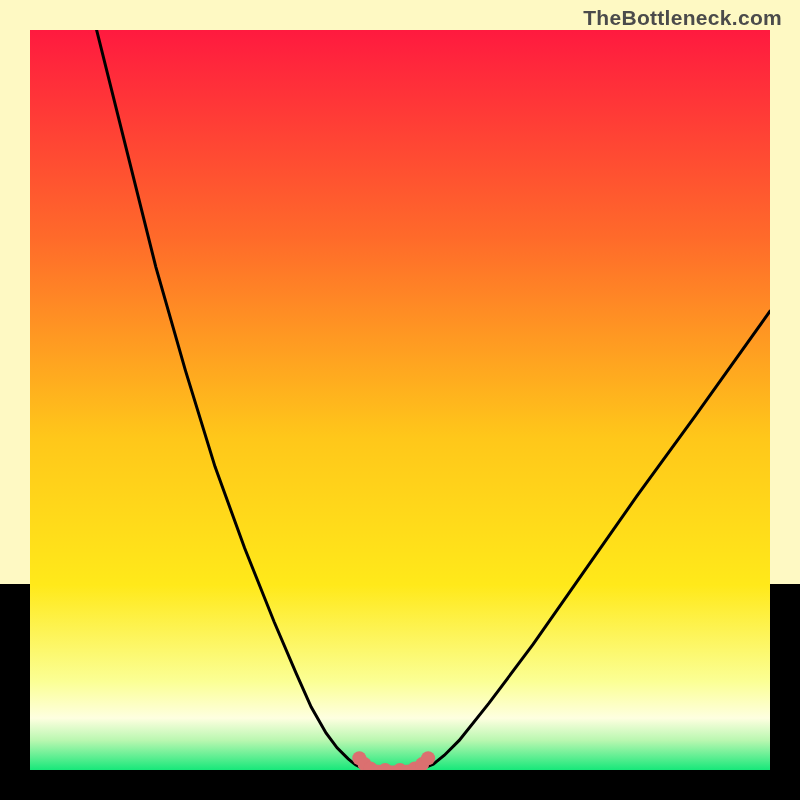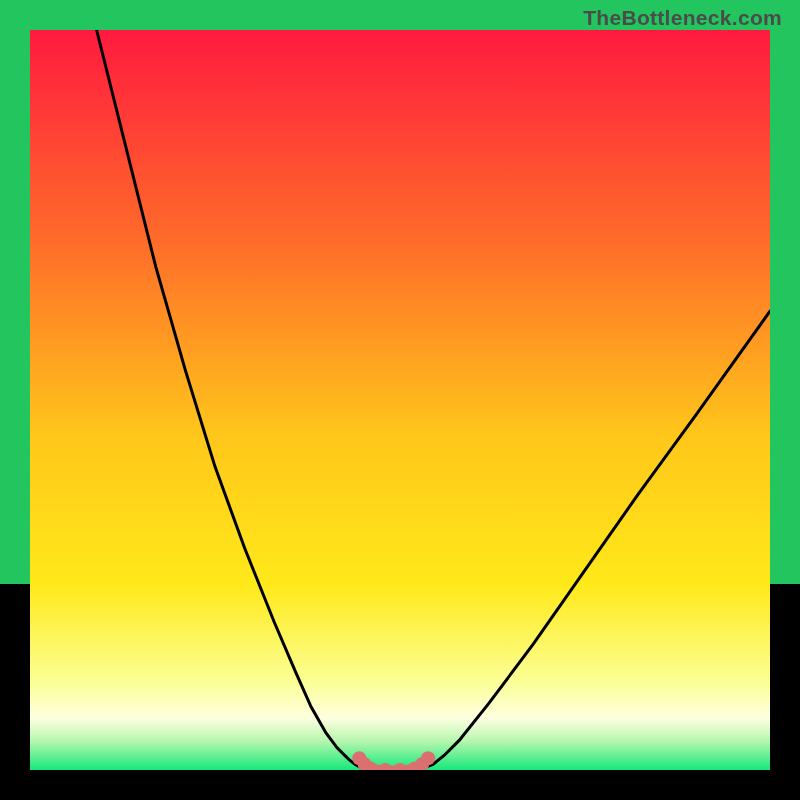--- a/index.html
+++ b/index.html
@@ -8,21 +8,21 @@
     background: #000;
     width: 800px;
     height: 800px;
     overflow: hidden;
     font-family: Arial, Helvetica, sans-serif;
   }
   .frame {
     position: relative;
     width: 800px;
     height: 584px;
-    background: #22c55e;
+    background: #fef9c3;
   }
   .plot-area {
     position: absolute;
     left: 30px;
     top: 30px;
     width: 740px;
     height: 740px;
   }
   .plot-area svg {
     width: 100%;

